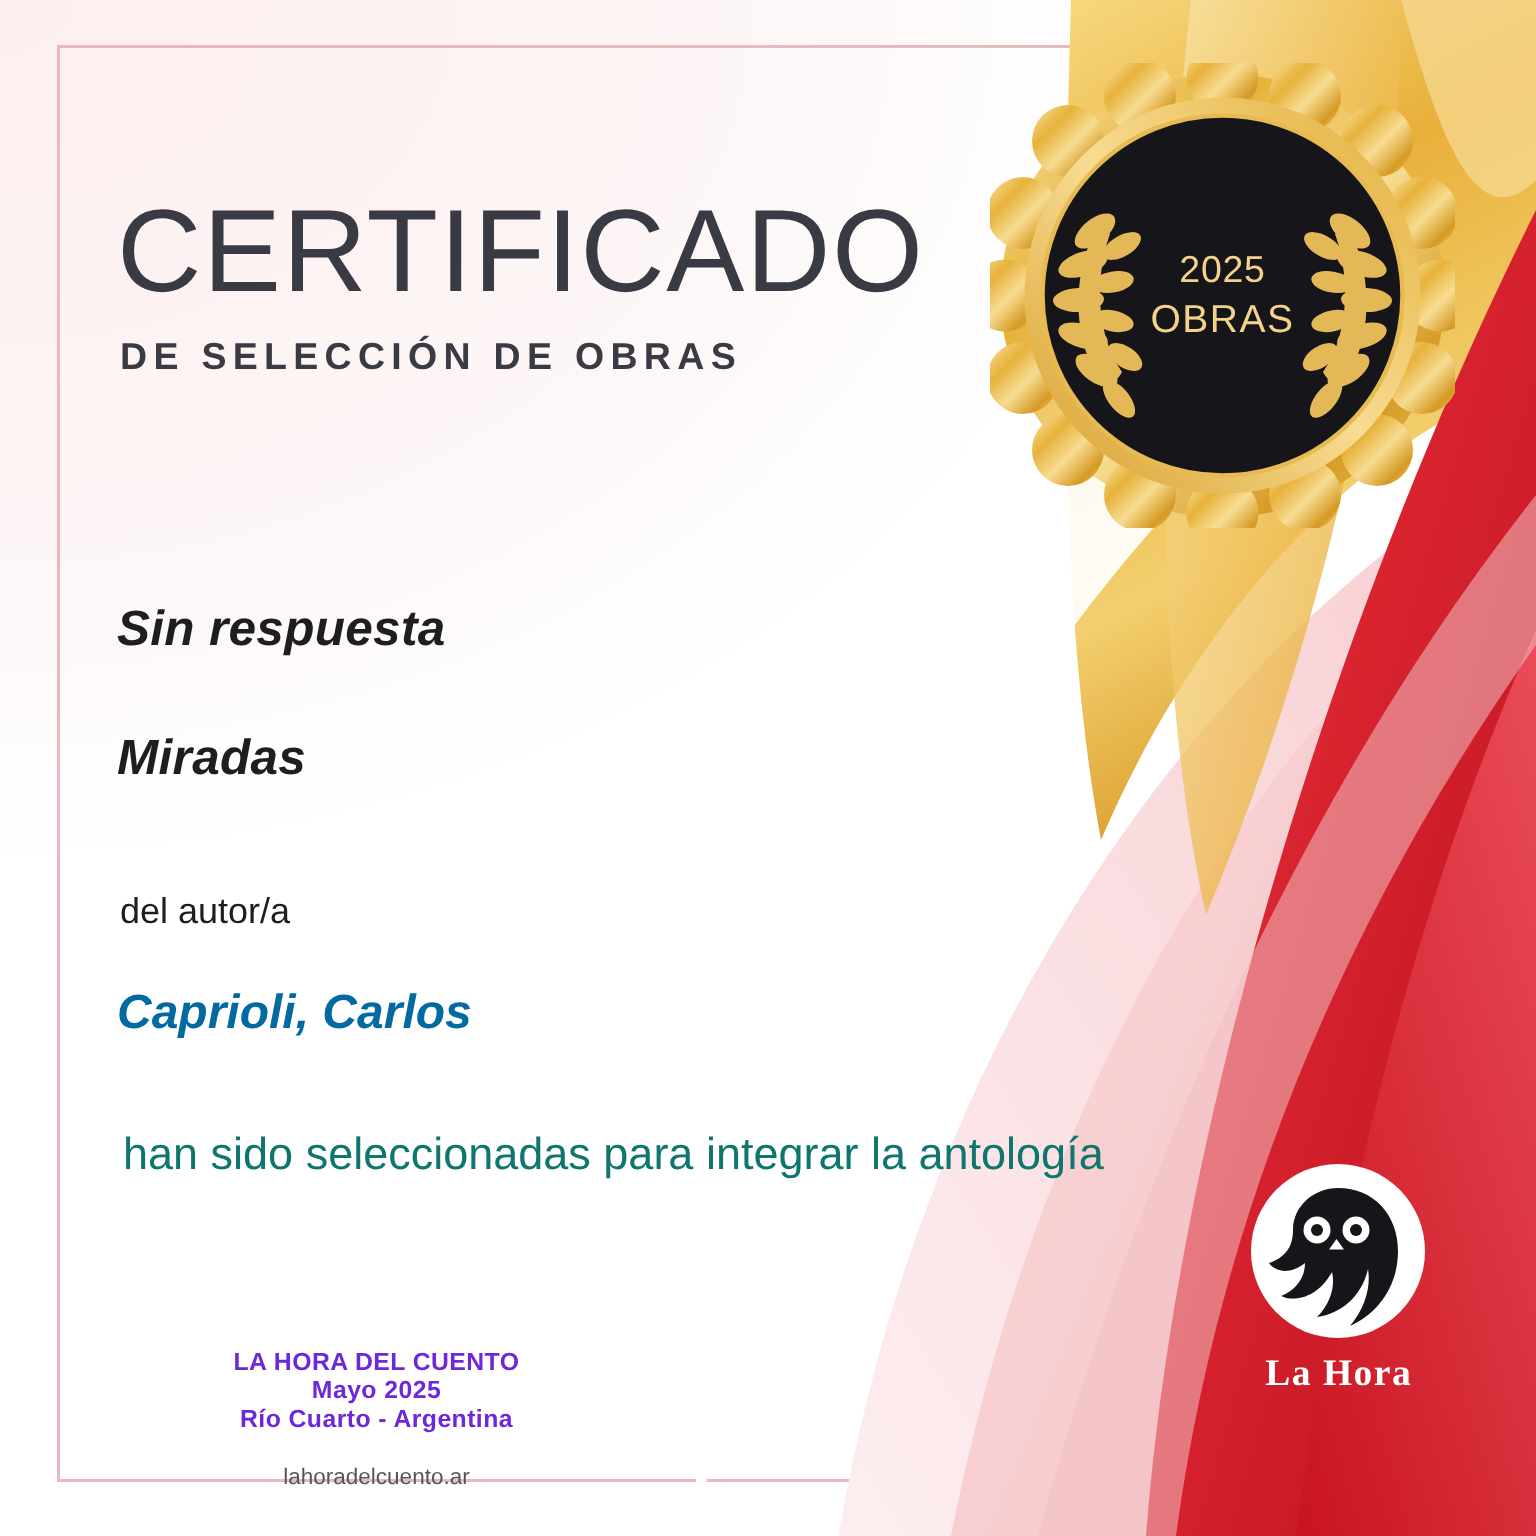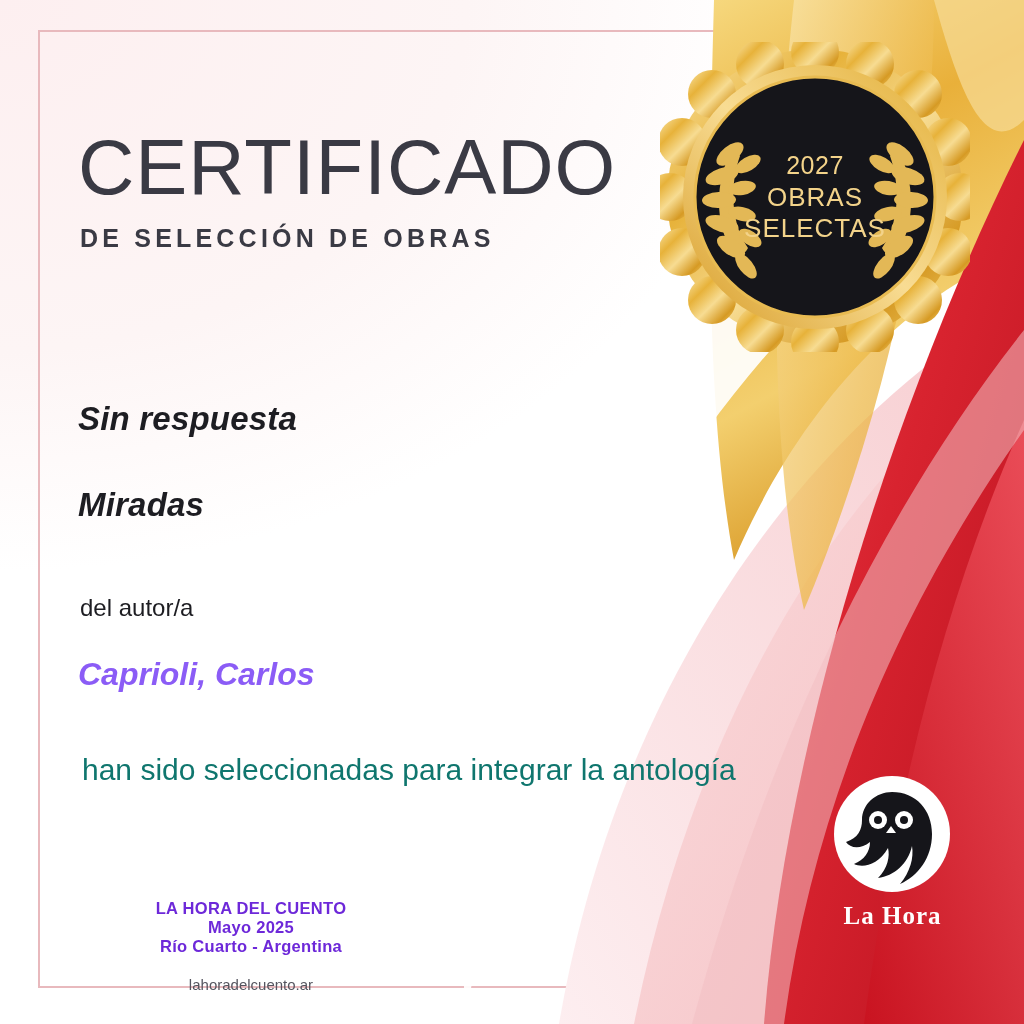--- a/index.html
+++ b/index.html
@@ -114,21 +114,21 @@
     font-size: 24px;
     color: #1d1d22;
   }
   .author-name {
     position: absolute;
     top: 608px;
     left: 0;
     font-size: 32px;
     font-weight: bold;
     font-style: italic;
-    color: #8b5cf6;
+    color: #0369a1;
   }
 
   .phrase {
     position: absolute;
     top: 705px;
     left: 4px;
     font-size: 30px;
     color: #0f766e;
   }
   .anthology {
@@ -338,23 +338,22 @@
           <ellipse cx="239" cy="205" rx="16" ry="8" transform="rotate(-34 239 205)"></ellipse>
           <ellipse cx="224" cy="224" rx="15" ry="7" transform="rotate(-52 224 224)"></ellipse>
           <ellipse cx="222" cy="122" rx="14" ry="7" transform="rotate(30 222 122)"></ellipse>
           <ellipse cx="228" cy="146" rx="14" ry="7" transform="rotate(10 228 146)"></ellipse>
           <ellipse cx="228" cy="172" rx="14" ry="7" transform="rotate(-12 228 172)"></ellipse>
           <ellipse cx="220" cy="196" rx="13" ry="7" transform="rotate(-34 220 196)"></ellipse>
         </g>
       </g>
     </svg>
     <div class="seal-text">
-      <div class="seal-year">2027</div>
+      <div class="seal-year">2025</div>
       <div class="seal-l1">OBRAS</div>
-      <div class="seal-l2">SELECTAS</div>
     </div>
   </div>
 
   <div class="content">
     <div class="title">CERTIFICADO</div>
     <div class="subtitle">DE SELECCIÓN DE OBRAS</div>
 
     <div class="work work-1">Sin respuesta</div>
     <div class="work work-2">Miradas</div>
 

